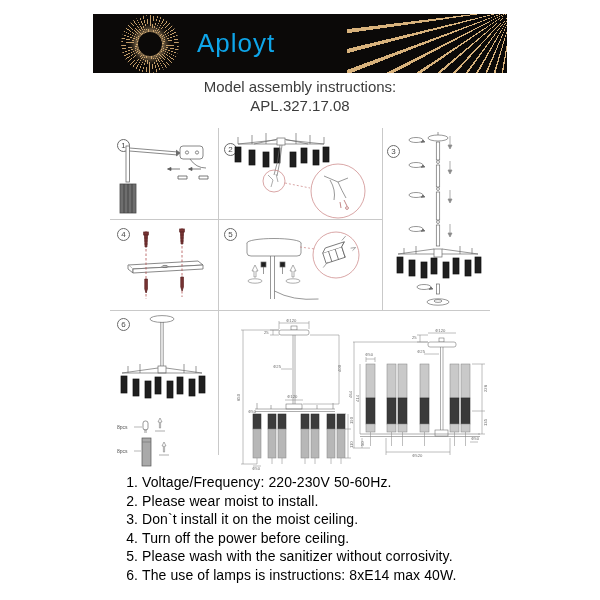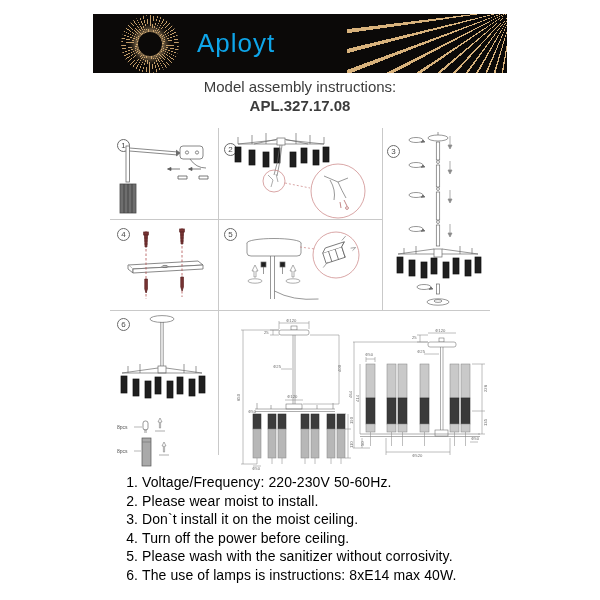--- a/index.html
+++ b/index.html
@@ -14,21 +14,21 @@
   .sunburst-core { position:absolute; left:50%; top:50%; width:24px; height:24px; margin:-12px 0 0 -12px;
     border-radius:50%; background:#0b0908; box-shadow:0 0 7px 3px rgba(214,176,122,.85); }
   .brand { position:absolute; left:104px; top:14px; color:#0ea5e9; font-size:26px; letter-spacing:1px; font-weight:400; }
   .rays { position:absolute; right:0; top:0; width:160px; height:59px;
     background: repeating-conic-gradient(from 118deg at 104% -8%, rgba(216,178,124,0) 0deg 5.2deg, #d8b27c 5.2deg 6.6deg);
   }
 
   
   .title { position:absolute; left:0; top:78px; width:560px; text-align:center; color:#3c3c3c;margin-left:20px; }
   .title .l1 { font-size:15px; }
-  .title .l2 { font-size:15px; margin-top:2px;font-weight:bold; }
+  .title .l2 { font-size:15px; margin-top:2px; }
 
   
   .grid { position:absolute; left:110px; top:128px; width:380px; height:342px; }
   .divider { position:absolute; background:#c9c9c9; }
   .v1 { left:108px; top:0; width:1px; height:327px; }
   .v2 { left:272px; top:0; width:1px; height:182px; }
   .h1 { left:0; top:91px; width:272px; height:1px; }
   .h2 { left:0; top:182px; width:380px; height:1px; }
 
   .badge { position:absolute; width:13px; height:13px; border:1px solid #6a6a6a; border-radius:50%;

